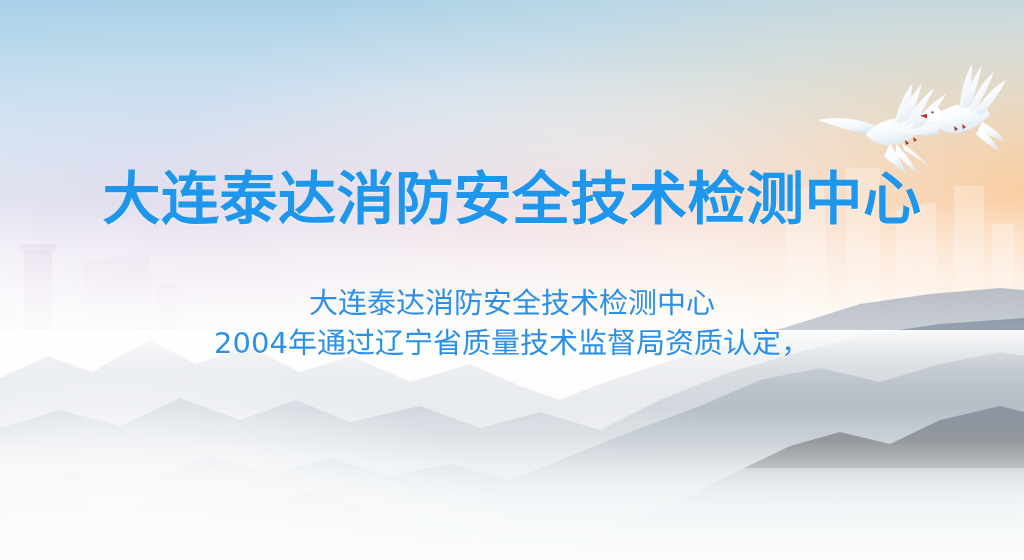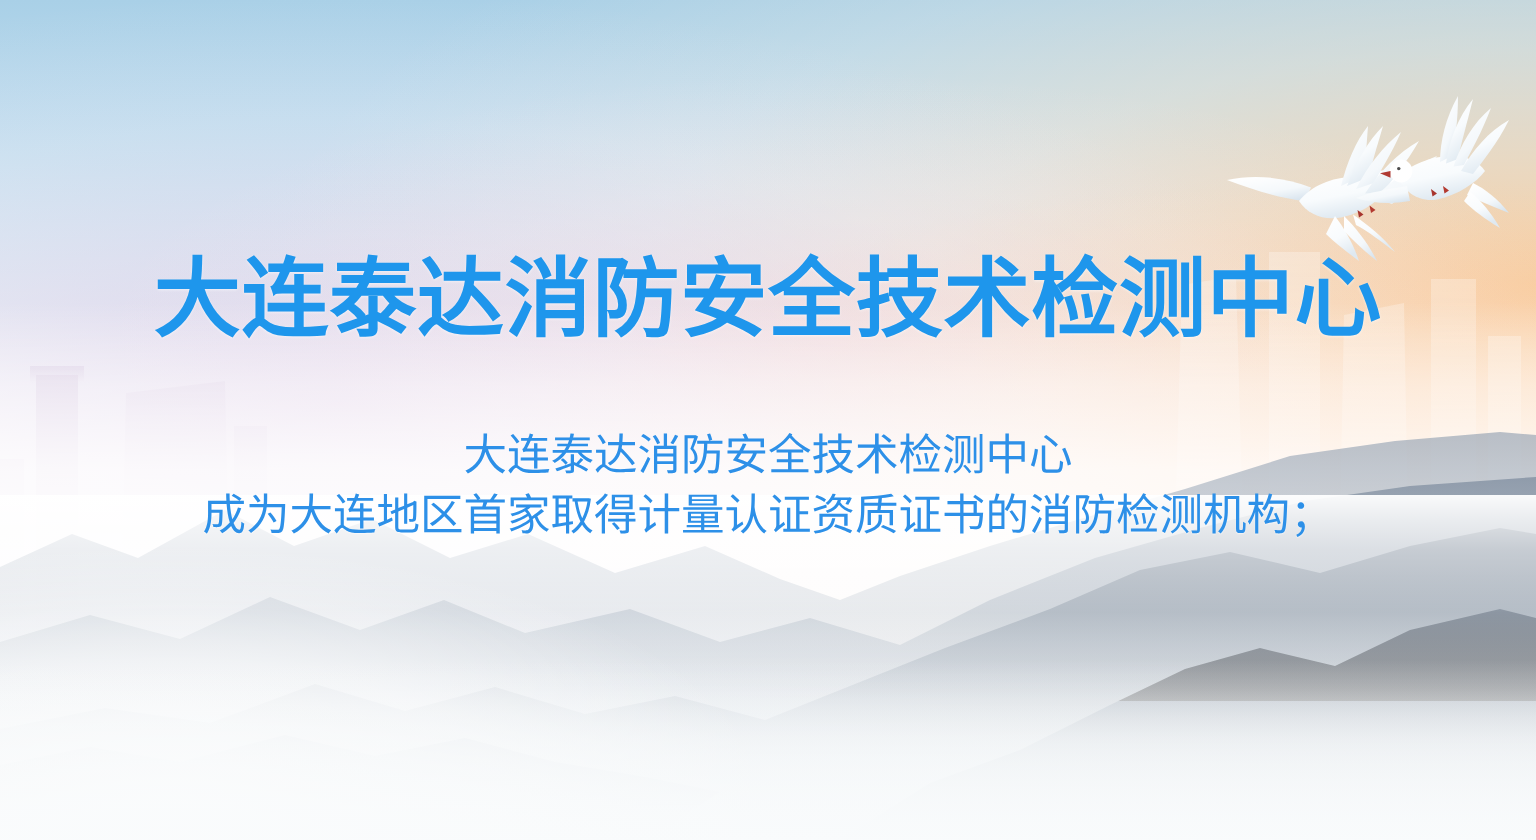--- a/index.html
+++ b/index.html
@@ -346,16 +346,16 @@
         <path d="M142 74 l4 3 -3 2 Z" fill="#a8352d"></path>
         <path d="M150 72 l4 3 -3 2 Z" fill="#b33a30"></path>
       </g>
     </svg>
   </div>
 
   <div class="title">大连泰达消防安全技术检测中心</div>
 
   <div class="body-text">
     <span class="line">大连泰达消防安全技术检测中心</span>
-    <span class="line">成为大连地区首家取得计量认证资质证书的消防检测机构；</span>
+    <span class="line">2004年通过辽宁省质量技术监督局资质认定，</span>
   </div>
 
 </div>
 
 </body></html>

